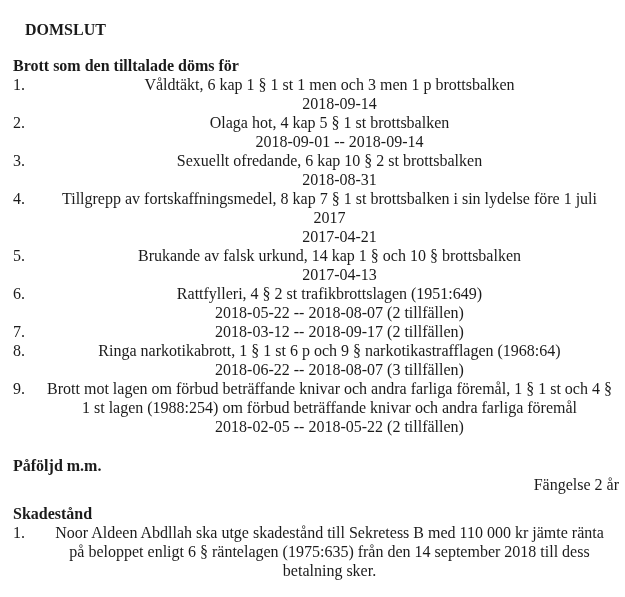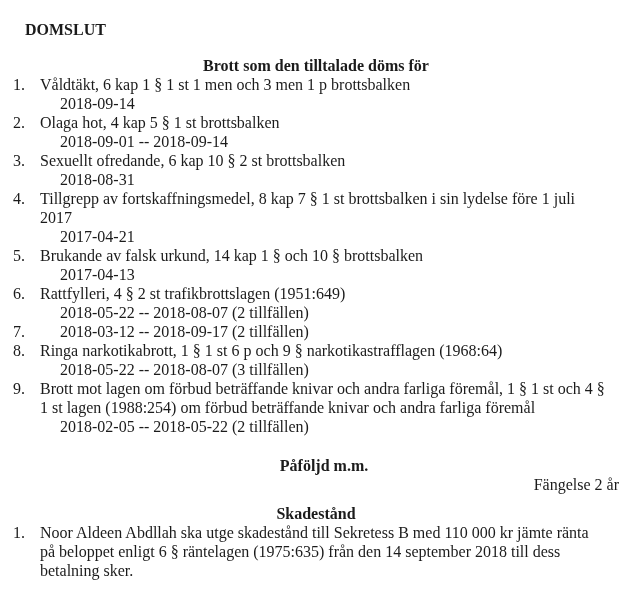--- a/index.html
+++ b/index.html
@@ -23,44 +23,44 @@
     font-size: 16px;
     font-weight: bold;
     margin: 12px;
     white-space: nowrap;
   }
   .section-heading {
     font-size: 16px;
     font-weight: bold;
     margin: 0;
     white-space: nowrap;
-    text-align: center;
   }
   .section-crimes .section-heading { margin-top: 17px; }
-  .section-penalty { margin-top: 20px; margin-left: 16px; }
+  .section-penalty { margin-top: 20px; }
   .section-damages { margin-top: 10px; }
   ol.num-list {
     list-style: none;
     margin: 0;
     padding: 0;
   }
   .item {
     display: flex;
     align-items: flex-start;
   }
   .item .num {
     flex: none;
     width: 27px;
   }
   .item .body {
     flex: 1;
     min-width: 0;
   }
   .line {
     white-space: nowrap;
+    text-align: center;
   }
   .line.date {
     padding-left: 20px;
     font-family: Liberation Serif, serif;
   }
   .plain-text {
     white-space: nowrap;
     text-align: right;
   }
 </style>
@@ -128,21 +128,21 @@
         <span class="num">7.</span>
         <div class="body">
           <div class="line date">2018-03-12 -- 2018-09-17 (2 tillfällen)</div>
         </div>
       </li>
 
       <li class="item">
         <span class="num">8.</span>
         <div class="body">
           <div class="line">Ringa narkotikabrott, 1 § 1 st 6 p och 9 § narkotikastrafflagen (1968:64)</div>
-          <div class="line date">2018-05-22 -- 2018-08-07 (3 tillfällen)</div>
+          <div class="line date">2018-06-22 -- 2018-08-07 (3 tillfällen)</div>
         </div>
       </li>
 
       <li class="item">
         <span class="num">9.</span>
         <div class="body">
           <div class="line">Brott mot lagen om förbud beträffande knivar och andra farliga föremål, 1 § 1 st och 4 §</div>
           <div class="line">1 st lagen (1988:254) om förbud beträffande knivar och andra farliga föremål</div>
           <div class="line date">2018-02-05 -- 2018-05-22 (2 tillfällen)</div>
         </div>

